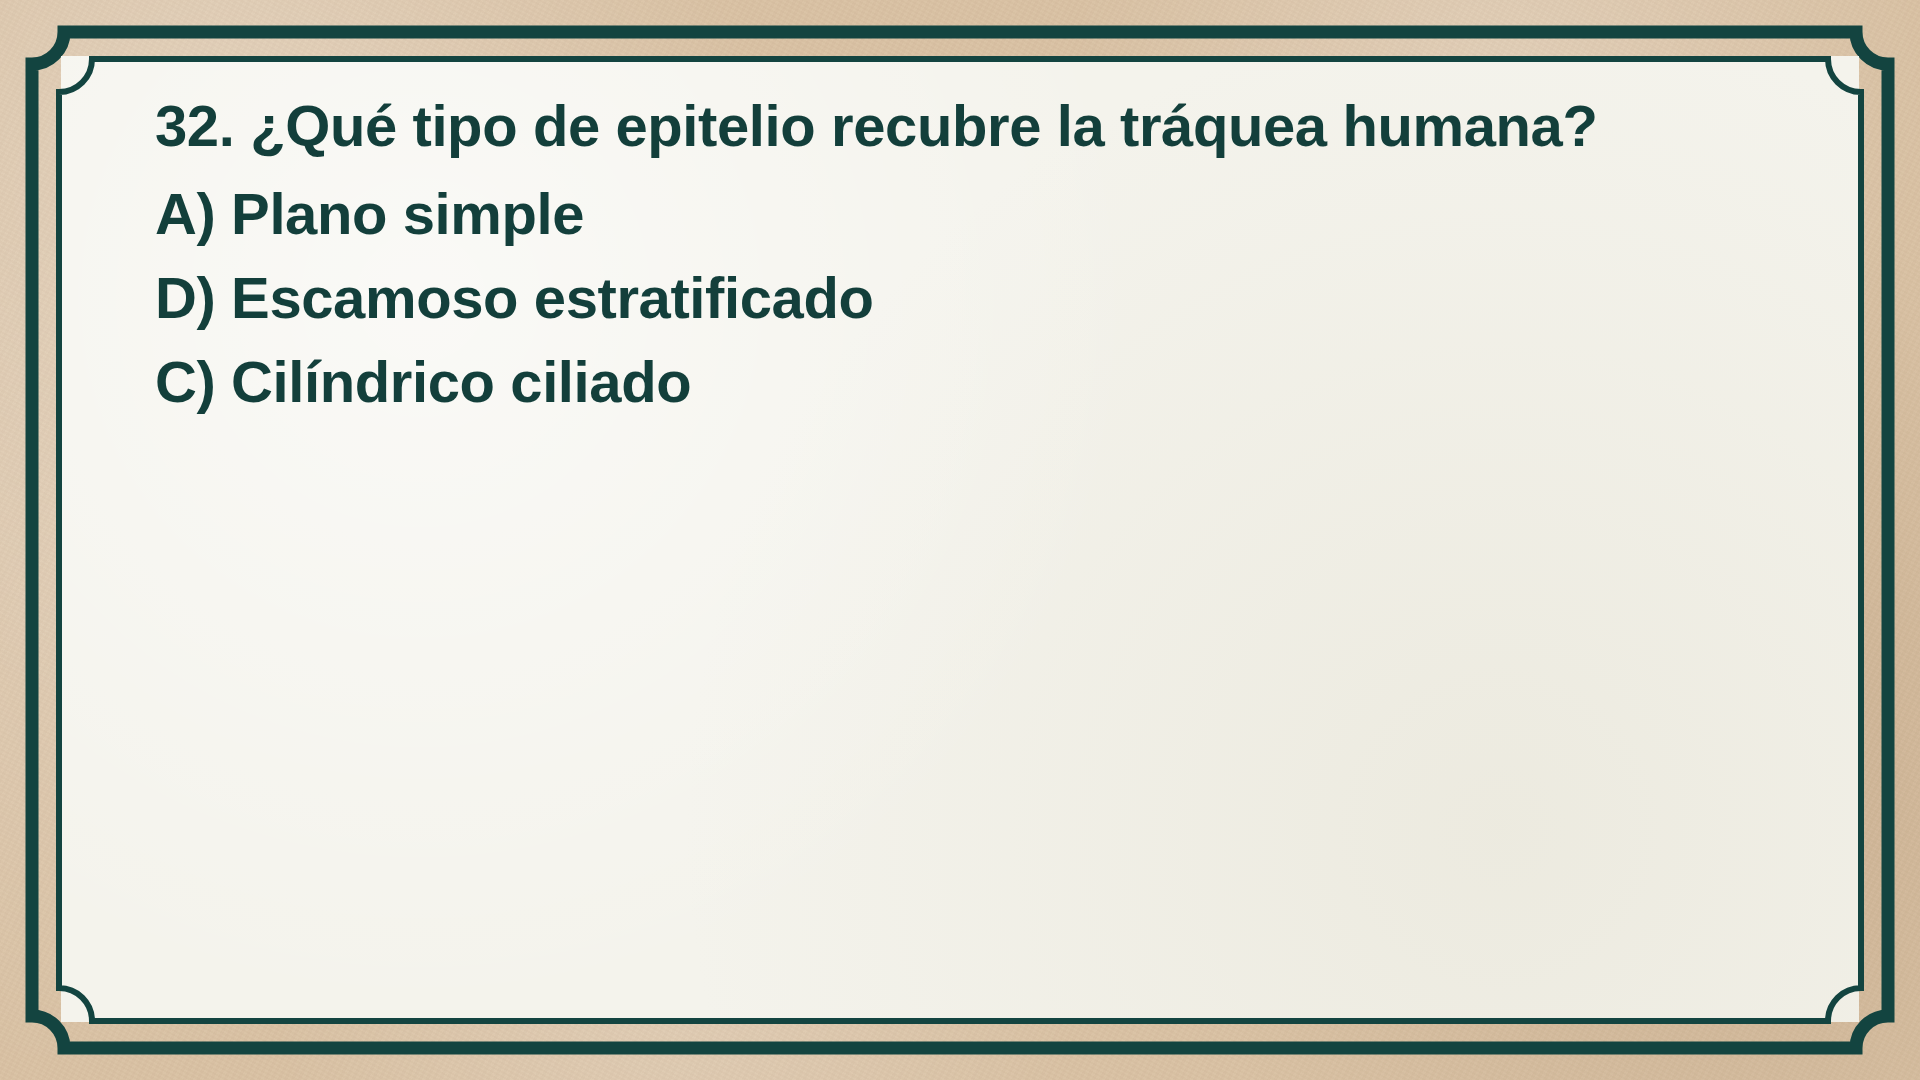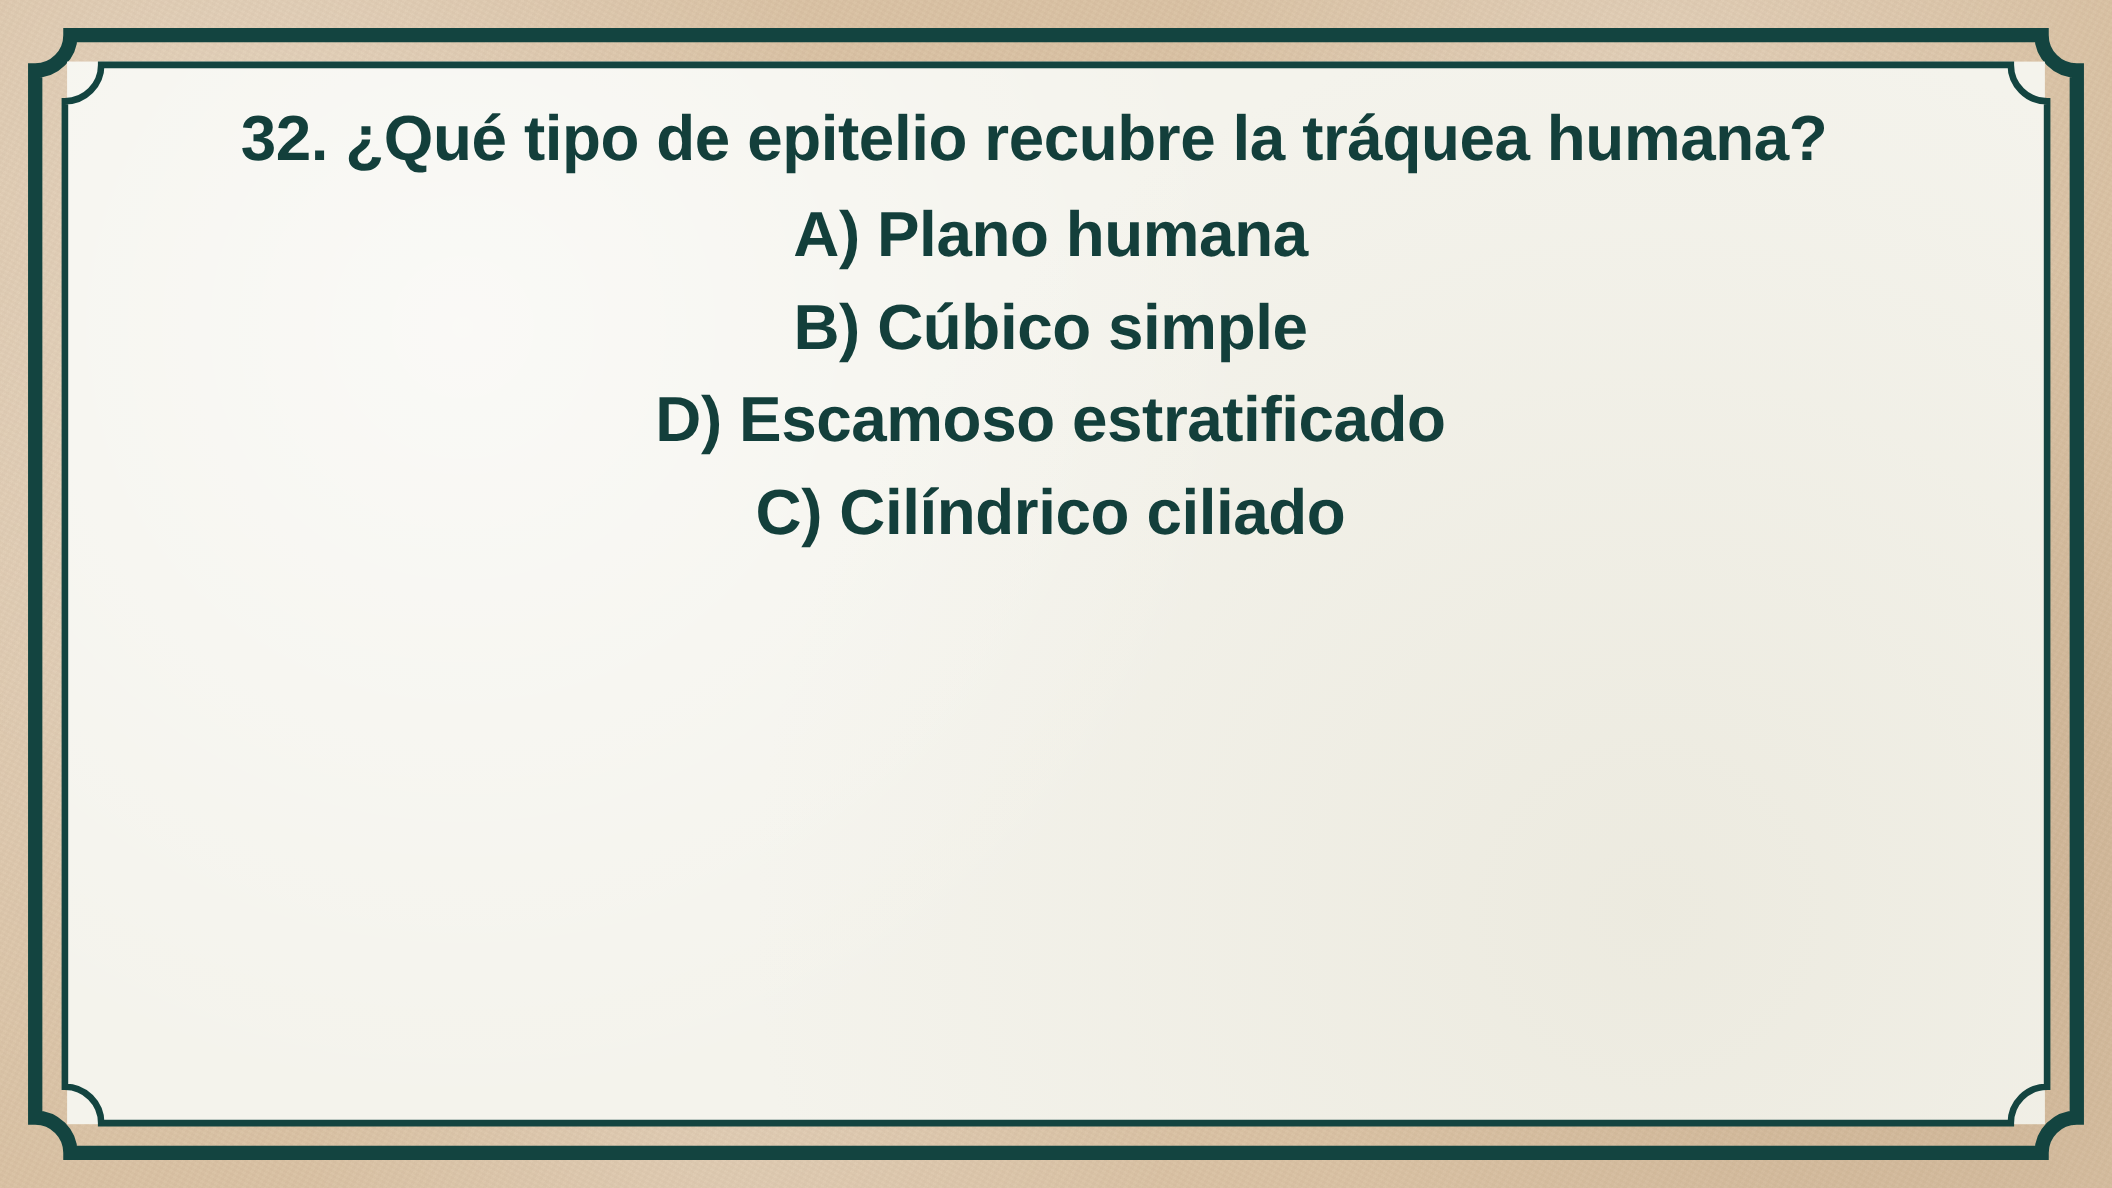--- a/index.html
+++ b/index.html
@@ -68,21 +68,20 @@
   #question-block {
     position: absolute;
     left: 155px;
     top: 84px;
     width: 1600px;
     color: #133f3b;
     font-weight: 700;
     font-size: 58px;
     line-height: 84px;
     letter-spacing: -0.4px;
-    text-align: center;
     -webkit-font-smoothing: antialiased;
   }
 
   #question-text {
     display: block;
     margin: 0 0 4px 0;
     max-width: 1570px;
   }
 
   #options-list {
@@ -133,21 +132,20 @@
           A 33 33 0 0 0 92 59
           Z" fill="none" stroke="#134440" stroke-width="6" stroke-linejoin="miter"></path>
     </svg>
   </div>
 
   <div id="question-block">
 
     <span id="question-text">32. ¿Qué tipo de epitelio recubre la tráquea humana?</span>
 
     <ul id="options-list">
-      <li>A) Plano humana</li>
-      <li>B) Cúbico simple</li>
+      <li>A) Plano simple</li>
       <li>D) Escamoso estratificado</li>
       <li>C) Cilíndrico ciliado</li>
     </ul>
 
   </div>
 
 </div>
 
 </body></html>

